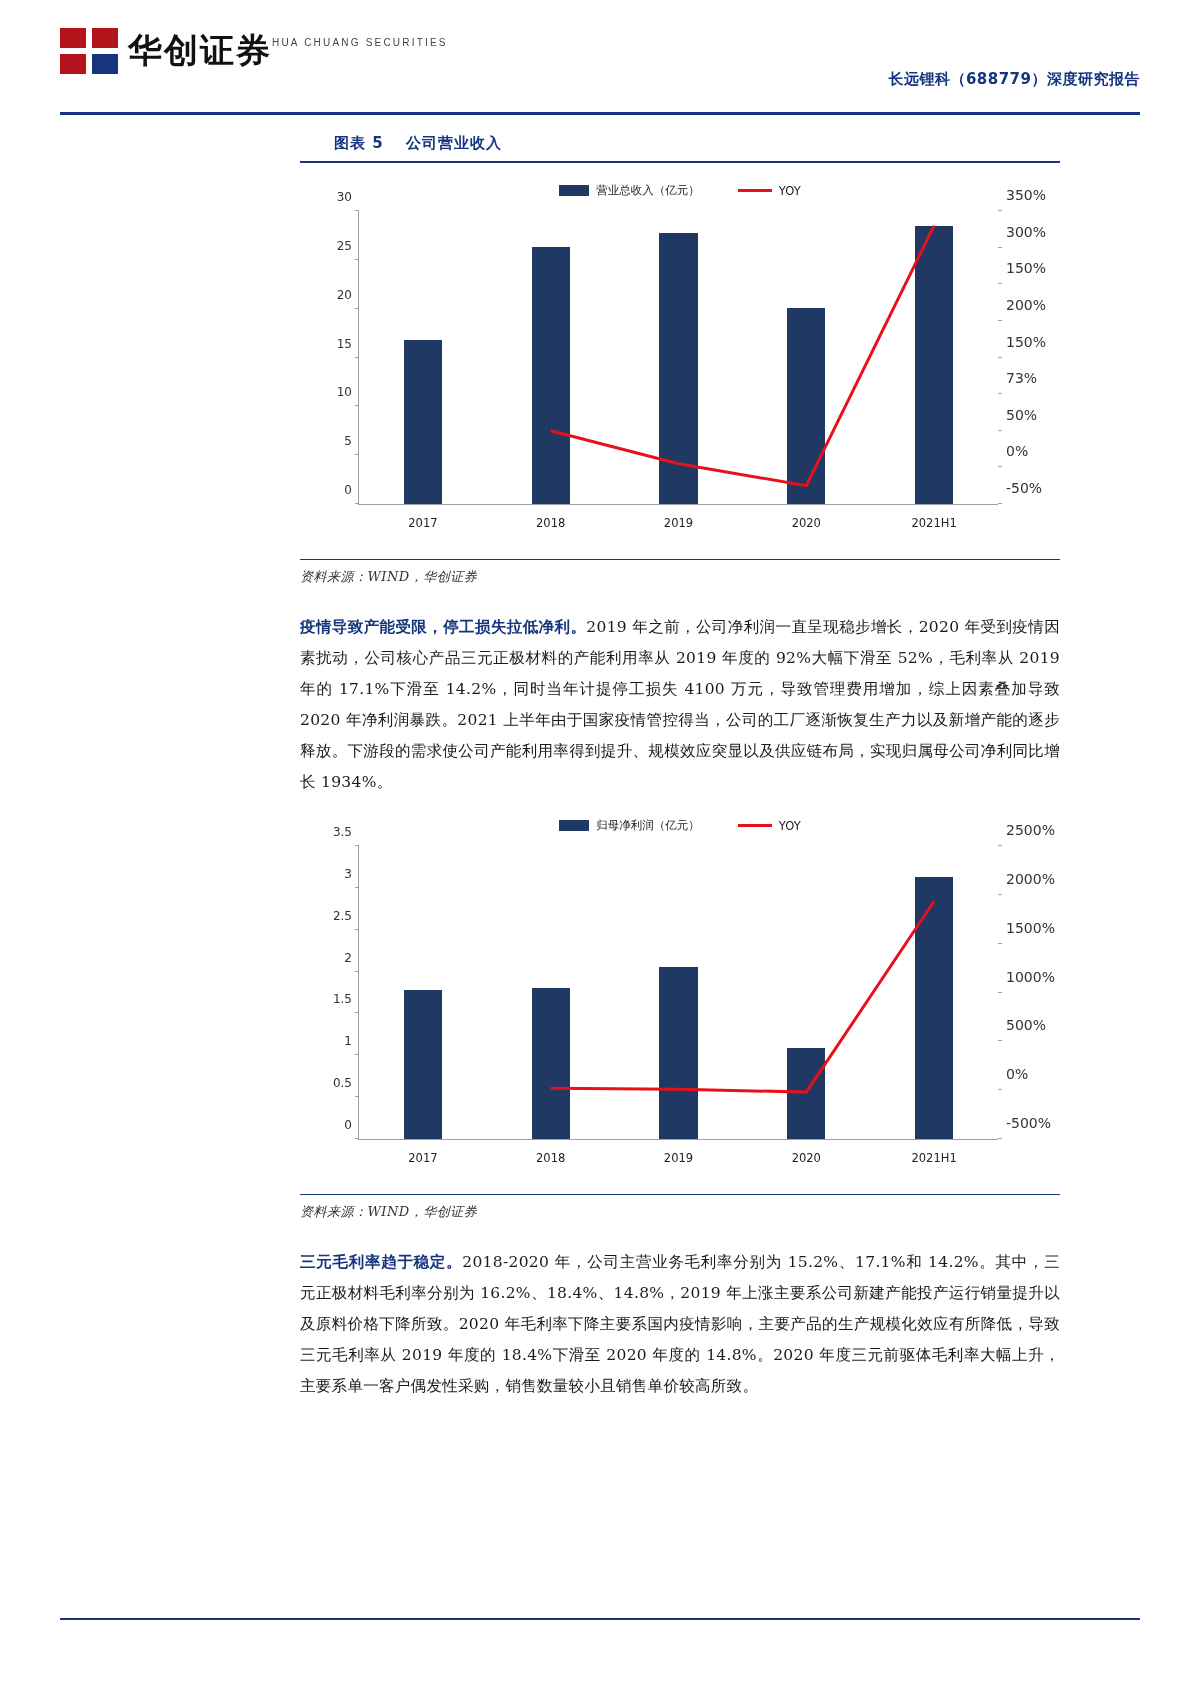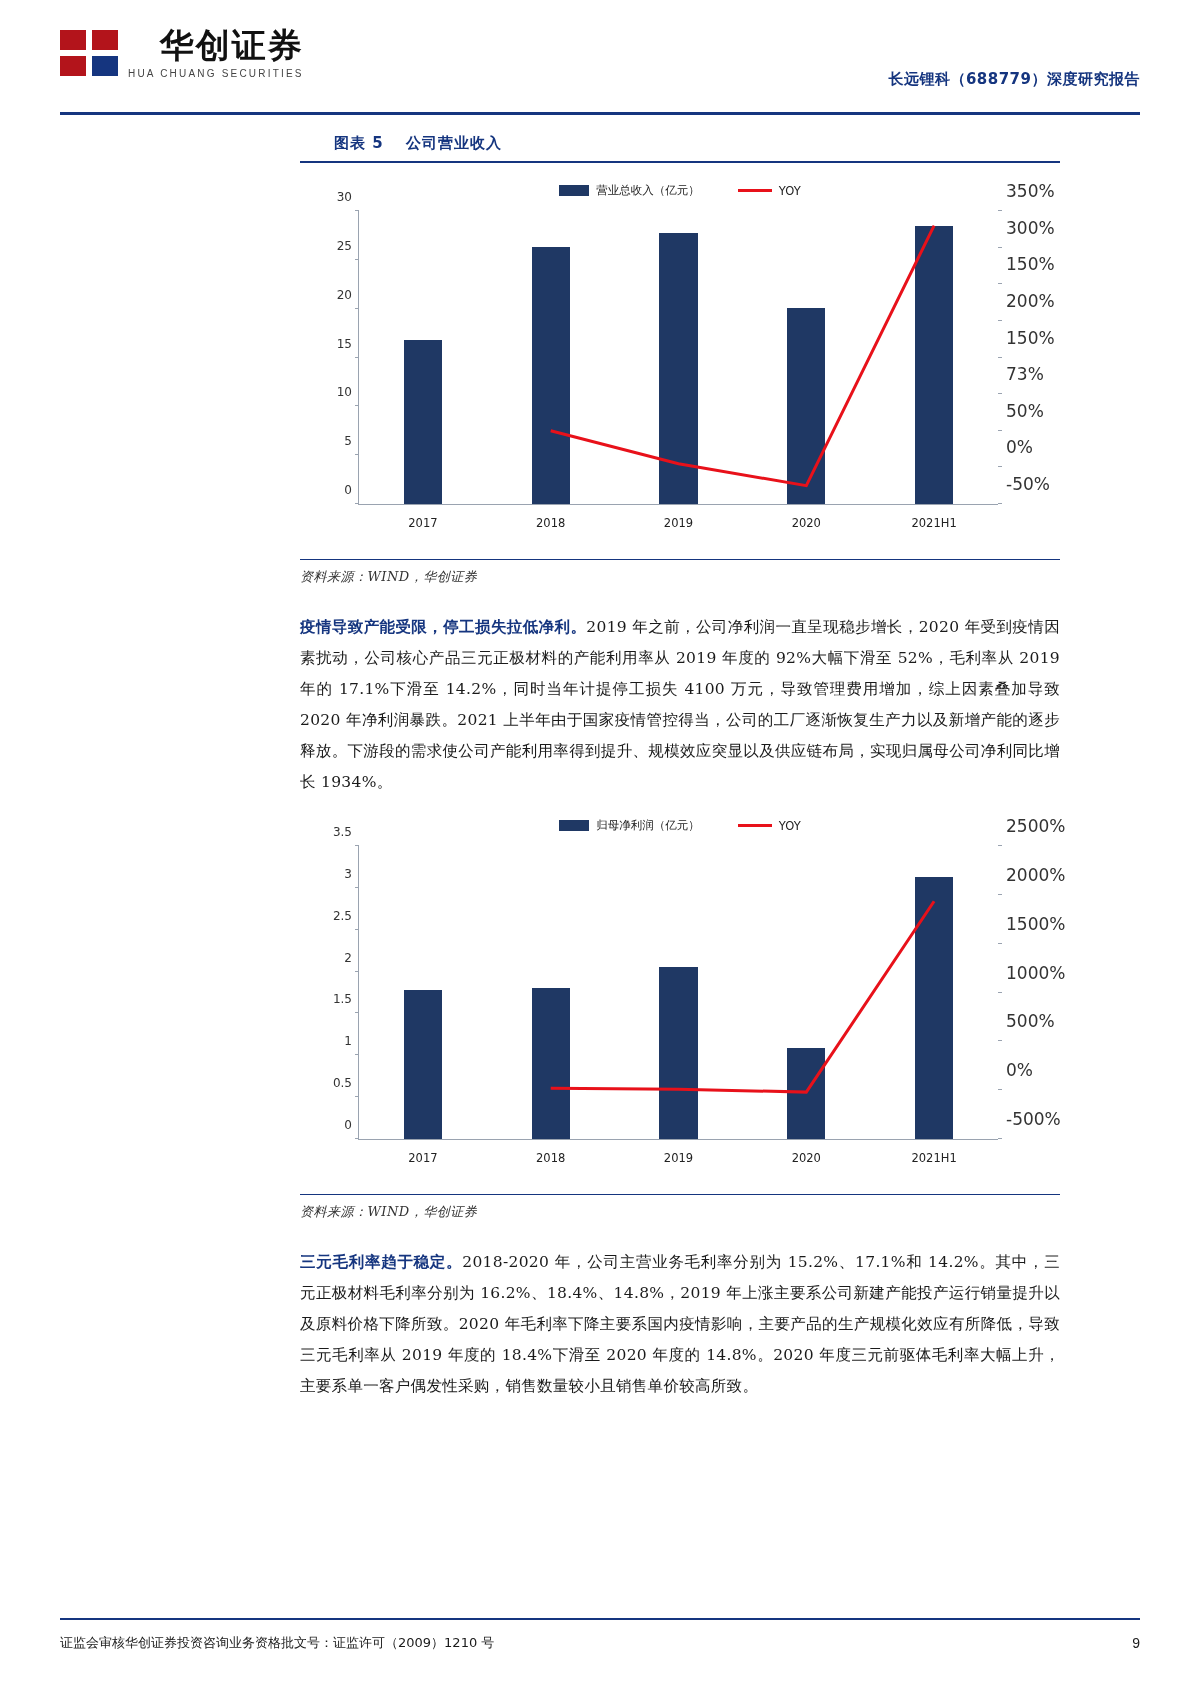--- a/index.html
+++ b/index.html
@@ -20,21 +20,21 @@
   .header{
     position:absolute;left:60px;top:28px;width:1080px;height:80px;
   }
   .logo-wrap{position:absolute;left:0;top:0;display:flex;align-items:center;gap:10px;}
   .logo-mark{width:58px;height:46px;position:relative;}
   .logo-mark .lb{position:absolute;background:#b3141b;}
   .logo-mark .l1{left:0;top:0;width:26px;height:20px;}
   .logo-mark .l2{left:32px;top:0;width:26px;height:20px;}
   .logo-mark .l3{left:0;top:26px;width:26px;height:20px;}
   .logo-mark .l4{left:32px;top:26px;width:26px;height:20px;background:#15357f;}
-  .logo-text{display:flex;flex-direction:column;justify-content:center;text-align:right;}
+  .logo-text{display:flex;flex-direction:row;justify-content:center;}
   .logo-cn{font-family:"DejaVu Sans", sans-serif;font-weight:bold;font-size:34px;letter-spacing:2px;color:#111;line-height:1.05;}
   .logo-en{font-family:"Liberation Sans", sans-serif;font-size:10px;letter-spacing:2.2px;color:#444;margin-top:4px;}
   .header-right{
     position:absolute;right:0;top:42px;
     font-family:"DejaVu Sans", sans-serif;
     font-weight:bold;font-size:15px;color:#15357f;letter-spacing:.5px;
   }
   .header-rule{
     position:absolute;left:60px;top:112px;width:1080px;height:3px;background:#15357f;
   }
@@ -78,21 +78,21 @@
     position:absolute;left:58px;top:34px;right:62px;bottom:42px;
     border-left:1px solid #9aa3b0;border-bottom:1px solid #9aa3b0;
     box-sizing:border-box;
   }
   .ytick{
     position:absolute;right:calc(100% + 7px);transform:translateY(-50%);
     font-family:"DejaVu Sans", sans-serif;font-size:12px;color:#333;white-space:nowrap;
   }
   .ytick-r{
     position:absolute;left:calc(100% + 8px);transform:translateY(-50%);
-    font-family:"DejaVu Sans", sans-serif;font-size:17px;color:#333;white-space:nowrap;margin-top:24px;
+    font-family:"DejaVu Sans", sans-serif;font-size:14px;color:#333;white-space:nowrap;margin-top:24px;
   }
   .tick-mark{position:absolute;left:-4px;width:4px;height:1px;background:#9aa3b0;}
   .tick-mark-r{position:absolute;right:-4px;width:4px;height:1px;background:#9aa3b0;}
   .bar{
     position:absolute;bottom:0;background:#1f3864;
   }
   .xlabel{
     position:absolute;top:calc(100% + 12px);transform:translateX(-50%);
     font-family:"DejaVu Sans", sans-serif;font-size:11.5px;color:#222;white-space:nowrap;
   }
@@ -262,18 +262,14 @@
 
     <div class="source">资料来源：WIND，华创证券</div>
 
     <p class="para">
       <b>三元毛利率趋于稳定。</b><span>2018-2020 年，公司主营业务毛利率分别为 15.2%、17.1%和 14.2%。其中，三元正极材料毛利率分别为 16.2%、18.4%、14.8%，2019 年上涨主要系公司新建产能投产运行销量提升以及原料价格下降所致。2020 年毛利率下降主要系国内疫情影响，主要产品的生产规模化效应有所降低，导致三元毛利率从 2019 年度的 18.4%下滑至 2020 年度的 14.8%。2020 年度三元前驱体毛利率大幅上升，主要系单一客户偶发性采购，销售数量较小且销售单价较高所致。</span>
     </p>
 
   </div>
 
   <div class="footer-rule"></div>
-  <div class="footer">
-    <span>证监会审核华创证券投资咨询业务资格批文号：证监许可（2009）1210 号</span>
-    <span class="pageno">9</span>
-  </div>
 
 </div>
 
 </body></html>

